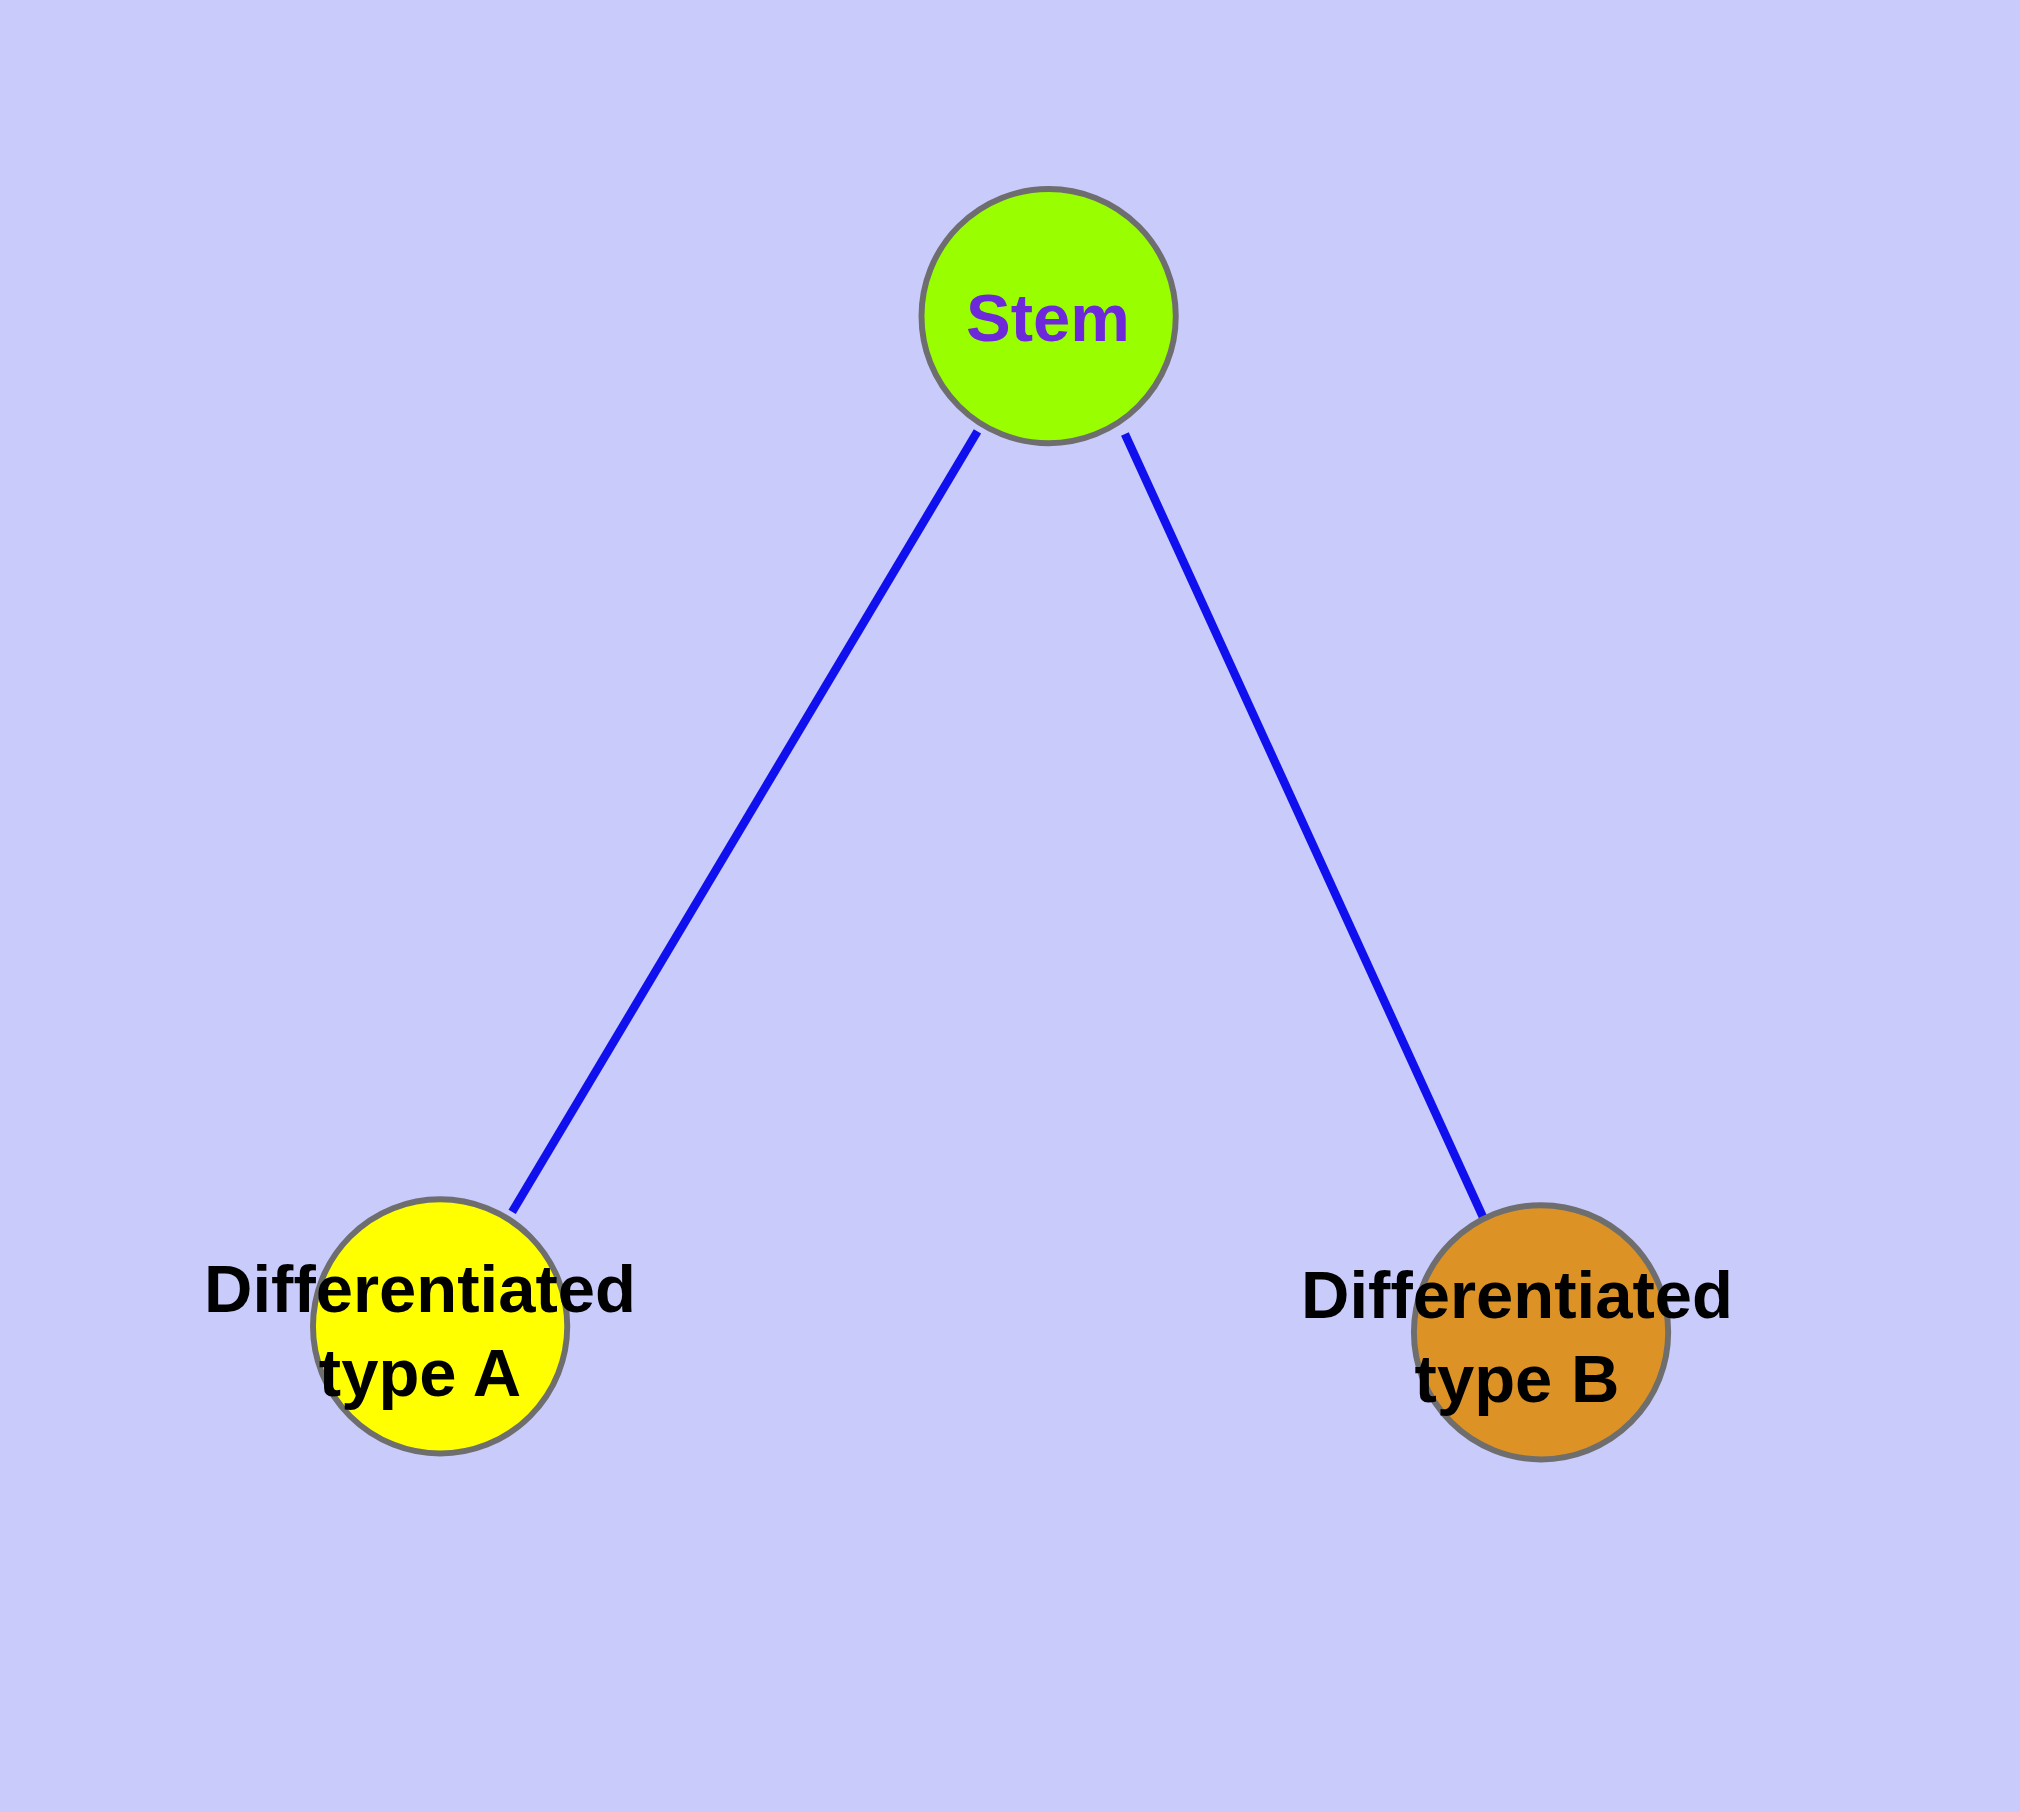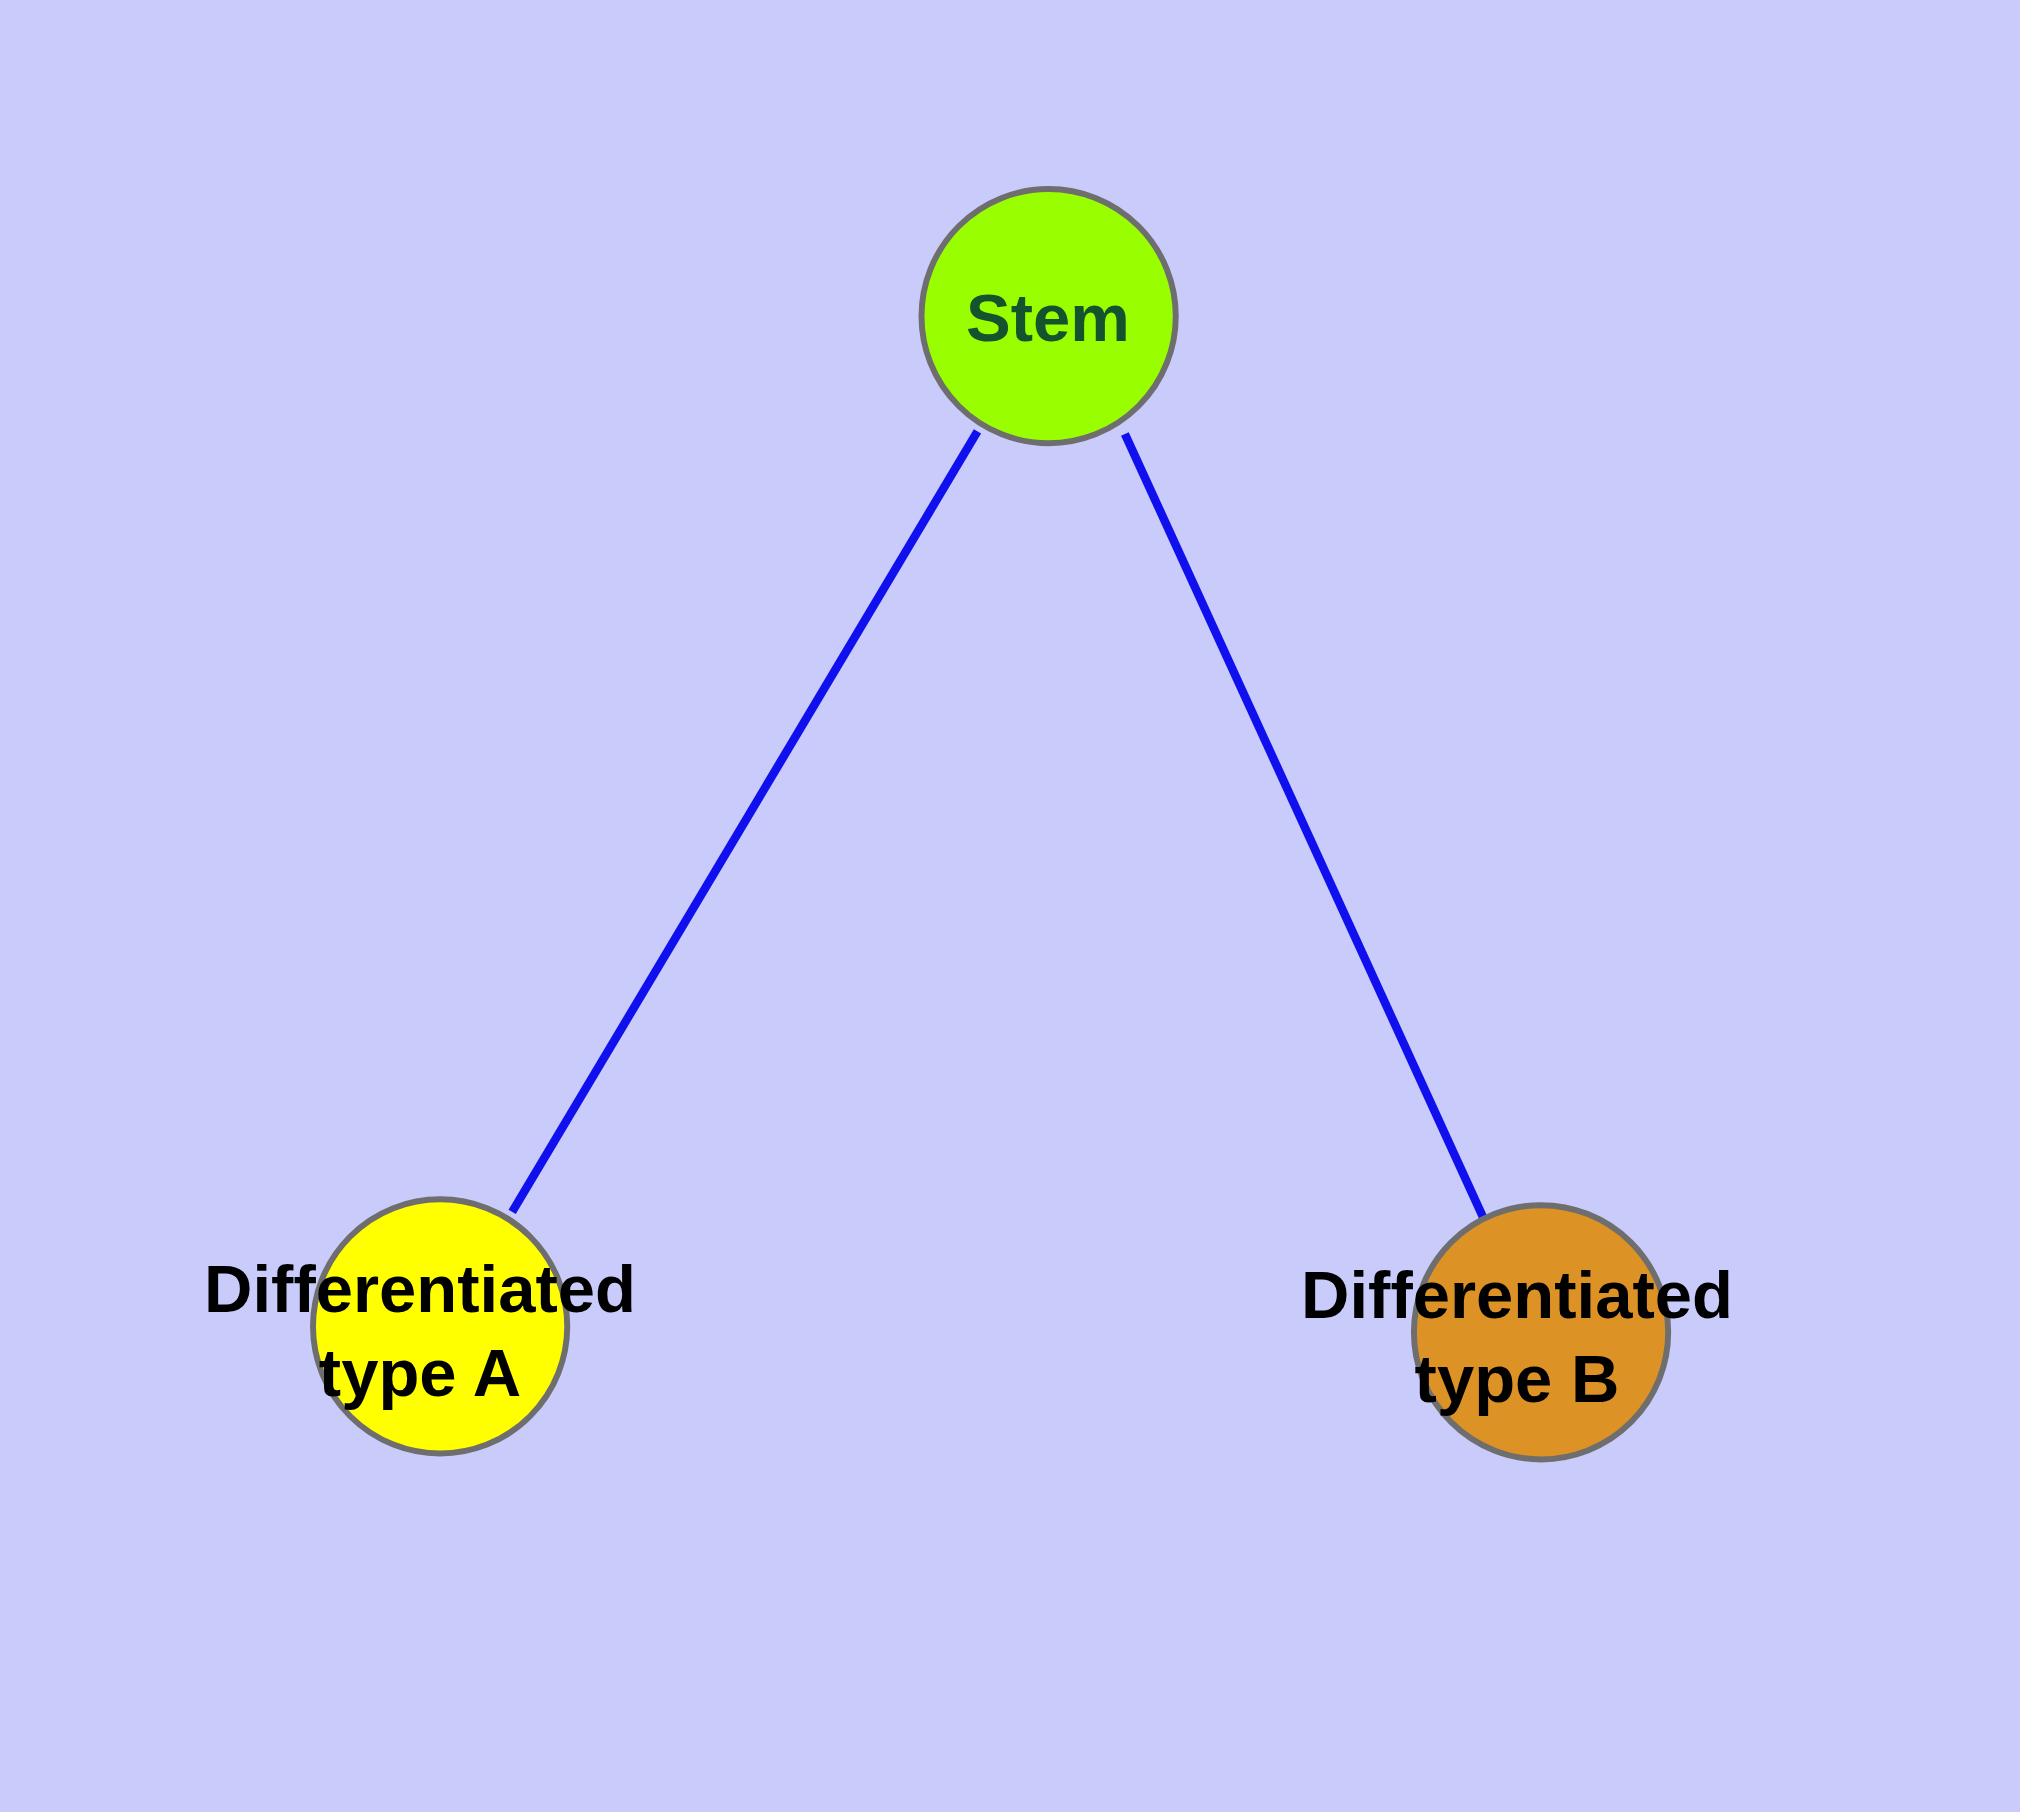--- a/index.html
+++ b/index.html
@@ -56,21 +56,21 @@
         <line x1="1327" y1="512" x2="1750" y2="1437" stroke="#1010EE" stroke-width="10" stroke-linecap="butt"></line>
       </g>
     <g id="nodes-layer">
         <circle cx="1237" cy="373" r="150" fill="#99FF00" stroke="#6E6E6E" stroke-width="7"></circle>
         <circle cx="519" cy="1565" r="150" fill="#FFFF00" stroke="#6E6E6E" stroke-width="7"></circle>
         <circle cx="1818" cy="1572" r="150" fill="#DD9225" stroke="#6E6E6E" stroke-width="7"></circle>
       </g>
   </svg>
 
   <div id="labels-layer">
-      <div class="node-label stem" style="left: 1048px; top: 318px; font-size: 67px; color: #14532d;">Stem</div>
+      <div class="node-label stem" style="left: 1048px; top: 318px; font-size: 67px; color: #6d28d9;">Stem</div>
       <div class="node-label leaf" style="left: 420px; top: 1331px; font-size: 67px; color: rgb(0, 0, 0);">Differentiated
 type A</div>
       <div class="node-label leaf" style="left: 1517px; top: 1337px; font-size: 67px; color: rgb(0, 0, 0);">Differentiated
 type B</div>
     </div>
 
 </div>
 
 
 </body></html>

